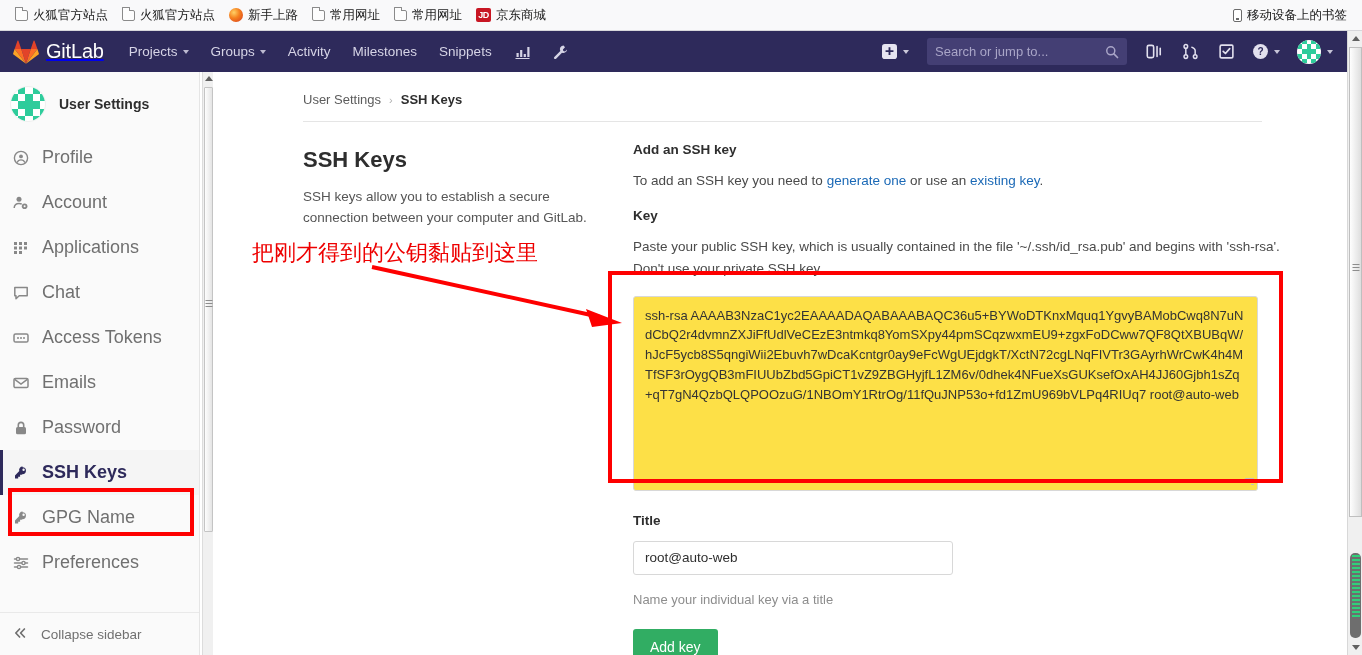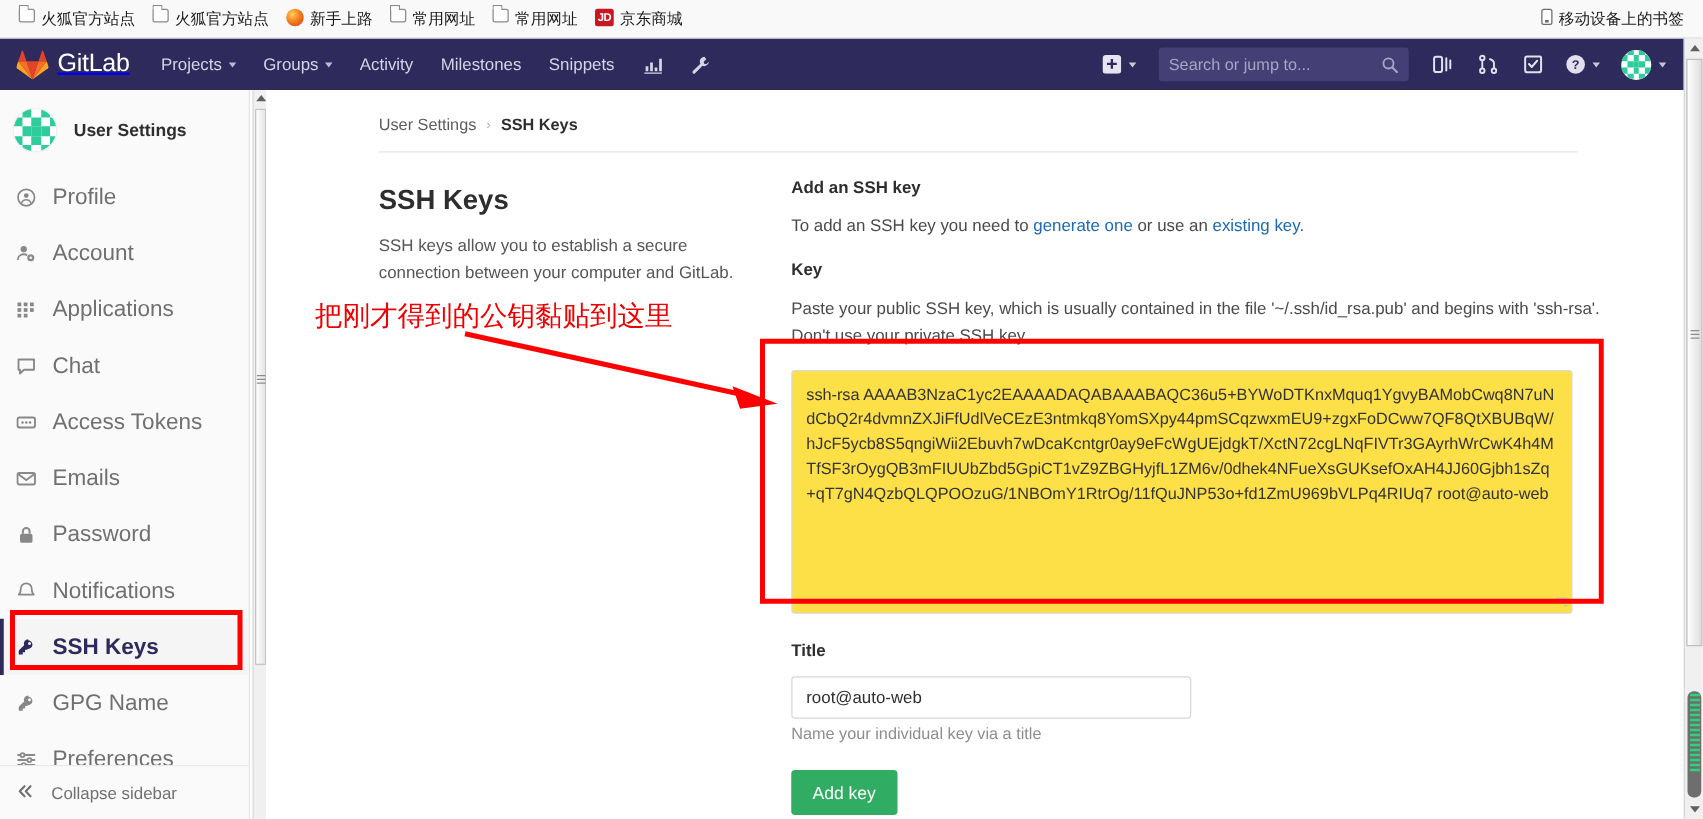--- a/index.html
+++ b/index.html
@@ -15,21 +15,21 @@
   #bookmarks-bar {
     position: absolute; left: 0; top: 0;
     width: 1362px; height: 31px;
     background: #f9f9fa;
     border-bottom: 1px solid #d7d7db;
     display: flex; align-items: center;
     padding: 0 8px;
     font-size: 12.5px; color: #1a1a1a;
   }
   .bm-item {
-    display: flex; 
+    display: flex; align-items: center;
     gap: 5px; padding: 2px 7px;
     white-space: nowrap; cursor: default;
   }
   .bm-label { font-size: 12.5px; }
   .bm-spacer { flex: 1; }
   .folder-ico {
     width: 13px; height: 11px;
     border: 1.2px solid #8a8a8a;
     border-radius: 1px 2px 2px 2px;
     position: relative; background: #fdfdfd;
@@ -266,21 +266,21 @@
   #title-label { margin-top: 22px; }
   #title-input {
     width: 320px; height: 34px;
     border: 1px solid #d8d8d8; border-radius: 3px;
     display: flex; align-items: center;
     padding: 0 11px; font-size: 13.5px; color: #2e2e2e;
     background: #fff;
   }
   #title-hint {
     font-size: 13px; color: #8d8d8d;
-    margin-top: 4px;
+    margin-top: 17px;
   }
   #add-key-btn {
     margin-top: 22px;
     display: inline-flex; align-items: center; justify-content: center;
     background: #31ad63; color: #fff;
     font-size: 14px; border-radius: 3px;
     padding: 10px 17px; cursor: pointer;
     border: none;
   }
 
@@ -577,28 +577,20 @@
   <a class="side-item" href="#">
     <span class="si-icon">
       <svg width="16" height="16" viewBox="0 0 16 16">
           <rect x="3" y="7" width="10" height="7.2" rx="1.5" fill="currentColor"></rect>
           <path d="M5.3 7V5.1a2.7 2.7 0 0 1 5.4 0V7" fill="none" stroke="currentColor" stroke-width="1.6"></path>
         </svg>
     </span>
     <span>Password</span>
   </a>
 
-  <a class="side-item" href="#">
-    <span class="si-icon">
-      <svg width="16" height="16" viewBox="0 0 16 16">
-          <path d="M8 1.6a4.4 4.4 0 0 0-4.4 4.4c0 3.4-1.6 4.6-1.6 4.6h12s-1.6-1.2-1.6-4.6A4.4 4.4 0 0 0 8 1.6z" fill="none" stroke="currentColor" stroke-width="1.4" stroke-linejoin="round"></path>
-        </svg>
-    </span>
-    <span>Notifications</span>
-  </a>
 
   <a class="side-item active" href="#">
     <span class="si-icon">
       <svg width="16" height="16" viewBox="0 0 16 16">
           <path d="M9.6 1.4a3.5 3.5 0 0 0-3.3 4.7L2 10.4v3.2h3.2v-1.9h1.9v-1.9h1.6l.6-.6a3.5 3.5 0 0 0 .3-7zm1 2.1a1.2 1.2 0 1 1 0 2.4 1.2 1.2 0 0 1 0-2.4z" fill="currentColor"></path>
         </svg>
     </span>
     <span>SSH Keys</span>
   </a>
 

